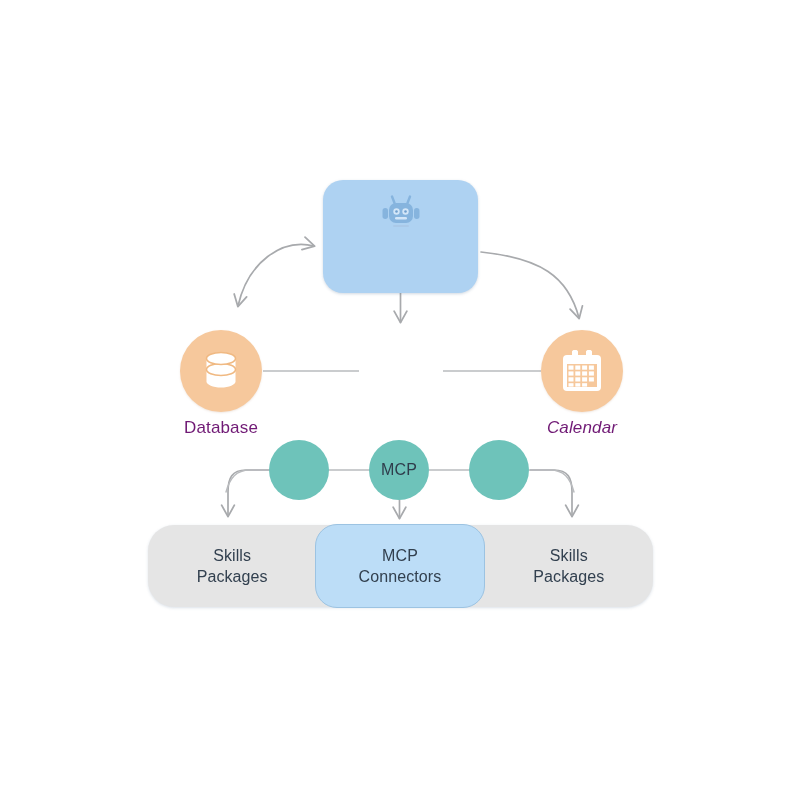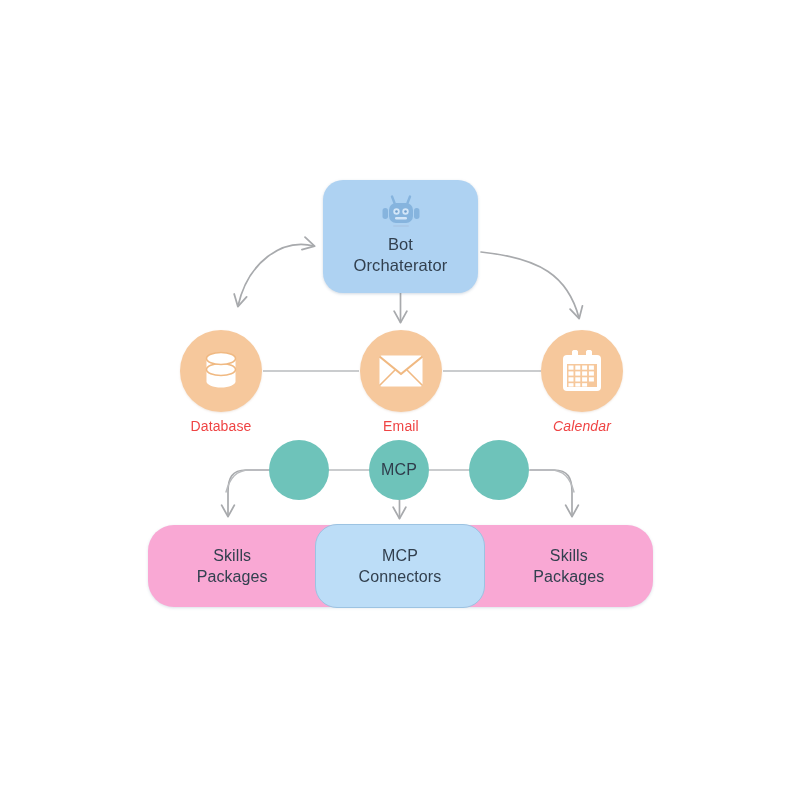--- a/index.html
+++ b/index.html
@@ -94,22 +94,22 @@
     justify-content: center;
     box-shadow: 0 1px 2px rgba(170, 130, 95, 0.18);
   }
   .service-circle svg { display: block; }
   .service-label {
     position: absolute;
     top: 88px;
     left: 50%;
     transform: translateX(-50%);
     white-space: nowrap;
-    font-size: 14px;
-    color: #ef4444;
+    font-size: 17px;
+    color: #701a75;
     letter-spacing: 0.15px;
   }
 
   #service-database { left: 180px; top: 330px; }
   #service-email    { left: 360px; top: 330px; }
   #service-calendar { left: 541px; top: 330px; font-style: italic; }
 
   
   .mcp-circle {
     position: absolute;
@@ -128,26 +128,26 @@
   #mcp-circle-center { left: 369px; top: 440px; }
   #mcp-circle-right  { left: 469px; top: 440px; }
 
   
   .skills-bar {
     position: absolute;
     left: 148px;
     top: 525px;
     width: 505px;
     height: 82px;
-    background: #f9a8d4;
+    background: #e5e5e5;
     border-radius: 26px;
     box-shadow: 0 1px 3px rgba(90, 120, 150, 0.22);
     display: flex;
     align-items: center;
-    justify-content: flex-end;
+    justify-content: space-between;
     box-sizing: border-box;
   }
   .skills-cell {
     flex: 1;
     text-align: center;
     font-size: 16px;
     line-height: 21px;
     color: #32404f;
     white-space: pre-line;
     letter-spacing: 0.1px;
@@ -223,48 +223,35 @@
         <rect x="10" y="9" width="24" height="20" rx="7" fill="#86b4de"></rect>
         <rect x="3.5" y="14" width="5.5" height="11" rx="2.7" fill="#86b4de"></rect>
         <rect x="35" y="14" width="5.5" height="11" rx="2.7" fill="#86b4de"></rect>
         <circle cx="17.5" cy="17.5" r="3.2" fill="#d3e6f8"></circle>
         <circle cx="26.5" cy="17.5" r="3.2" fill="#d3e6f8"></circle>
         <circle cx="17.5" cy="17.5" r="1.3" fill="#6f9fcd"></circle>
         <circle cx="26.5" cy="17.5" r="1.3" fill="#6f9fcd"></circle>
         <rect x="16" y="23" width="12" height="2.6" rx="1.3" fill="#d3e6f8"></rect>
         <line x1="15" y1="32" x2="29" y2="32" stroke="#aac9e8" stroke-width="2" stroke-linecap="round"></line>
       </svg>
-      <div class="orchestrator-label">Bot
-Orchaterator</div>
     </div>
 
     <div class="service-node" id="service-database">
       <div class="service-circle">
         <svg width="40" height="42" viewBox="0 0 40 42" xmlns="http://www.w3.org/2000/svg">
           <ellipse cx="20" cy="8.5" rx="14.5" ry="6" fill="#ffffff"></ellipse>
           <path d="M 5.5 8.5 L 5.5 20 C 5.5 23.3 12 26 20 26 C 28 26 34.5 23.3 34.5 20 L 34.5 8.5" fill="#ffffff"></path>
           <path d="M 5.5 19 L 5.5 31.5 C 5.5 34.8 12 37.5 20 37.5 C 28 37.5 34.5 34.8 34.5 31.5 L 34.5 19" fill="#ffffff"></path>
           <ellipse cx="20" cy="19.5" rx="14.5" ry="6" fill="#ffffff" stroke="#f0b982" stroke-width="1.6"></ellipse>
           <ellipse cx="20" cy="8.5" rx="14.5" ry="6" fill="#ffffff" stroke="#f0b982" stroke-width="1.6"></ellipse>
         </svg>
       </div>
       <div class="service-label">Database</div>
     </div>
 
-    <div class="service-node" id="service-email">
-      <div class="service-circle">
-        <svg width="46" height="34" viewBox="0 0 46 34" xmlns="http://www.w3.org/2000/svg">
-          <rect x="1.5" y="1.5" width="43" height="31" rx="2" fill="#ffffff"></rect>
-          <path d="M 1.5 2.5 L 23 20 L 44.5 2.5" fill="none" stroke="#f0b982" stroke-width="2.2" stroke-linejoin="round"></path>
-          <path d="M 1.5 31.5 L 17 16" fill="none" stroke="#f0b982" stroke-width="1.6"></path>
-          <path d="M 44.5 31.5 L 29 16" fill="none" stroke="#f0b982" stroke-width="1.6"></path>
-        </svg>
-      </div>
-      <div class="service-label">Email</div>
-    </div>
 
     <div class="service-node" id="service-calendar">
       <div class="service-circle">
         <svg width="42" height="44" viewBox="0 0 42 44" xmlns="http://www.w3.org/2000/svg">
           <rect x="11" y="1" width="6" height="9" rx="2.6" fill="#ffffff"></rect>
           <rect x="25" y="1" width="6" height="9" rx="2.6" fill="#ffffff"></rect>
           <rect x="2" y="6" width="38" height="36" rx="4" fill="#ffffff"></rect>
           <rect x="6" y="15" width="30" height="23" fill="#f6c89c"></rect>
           <g fill="#ffffff">
             <rect x="7.5" y="16.5" width="5" height="4.2"></rect>

